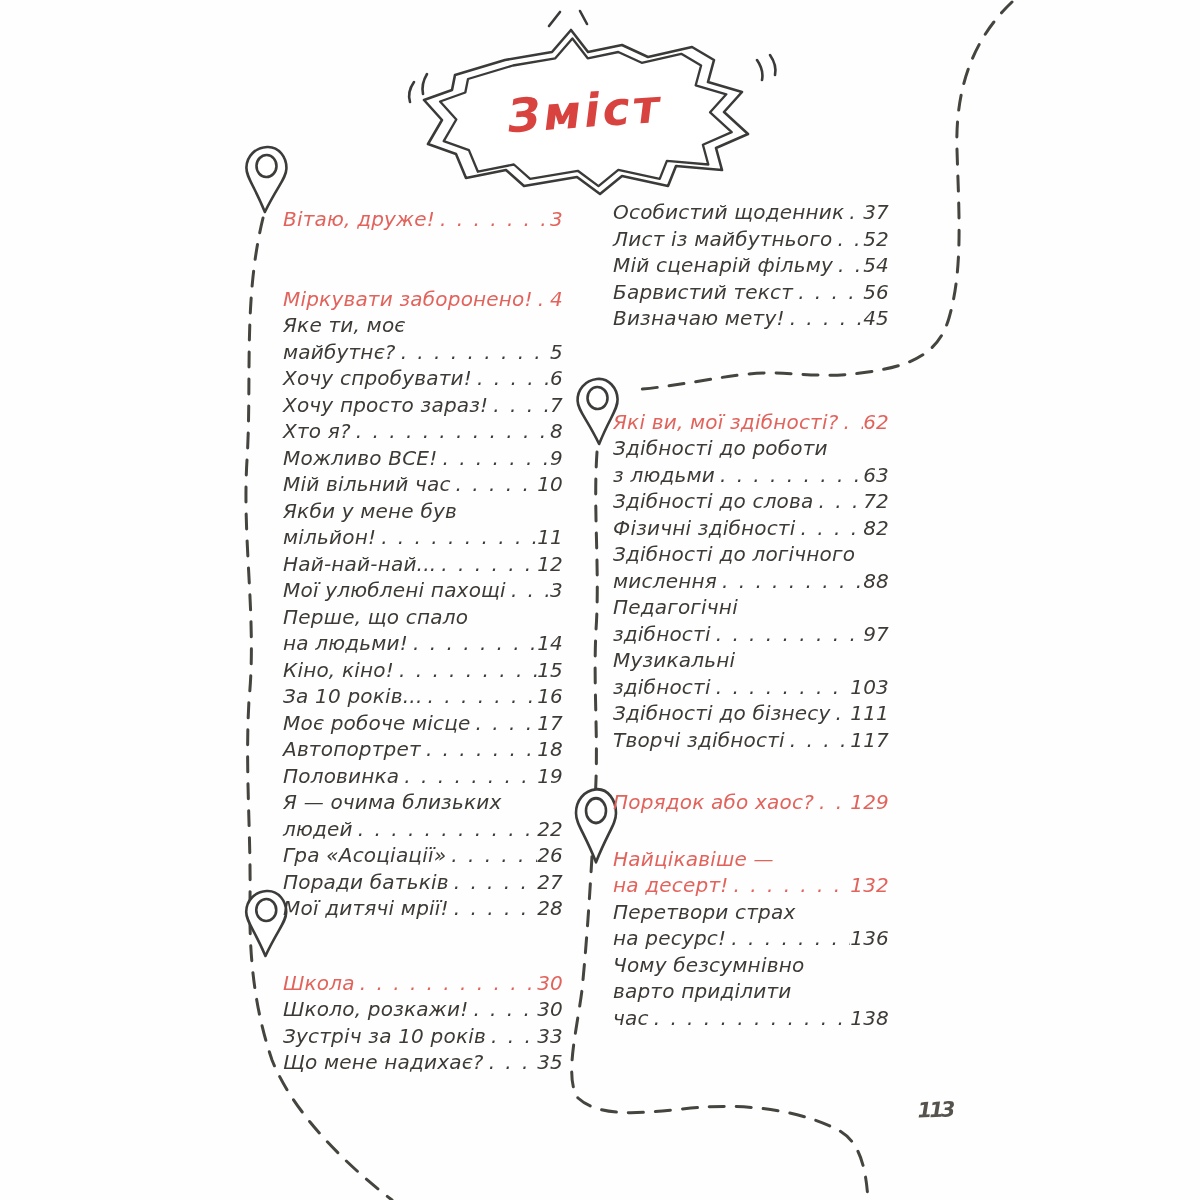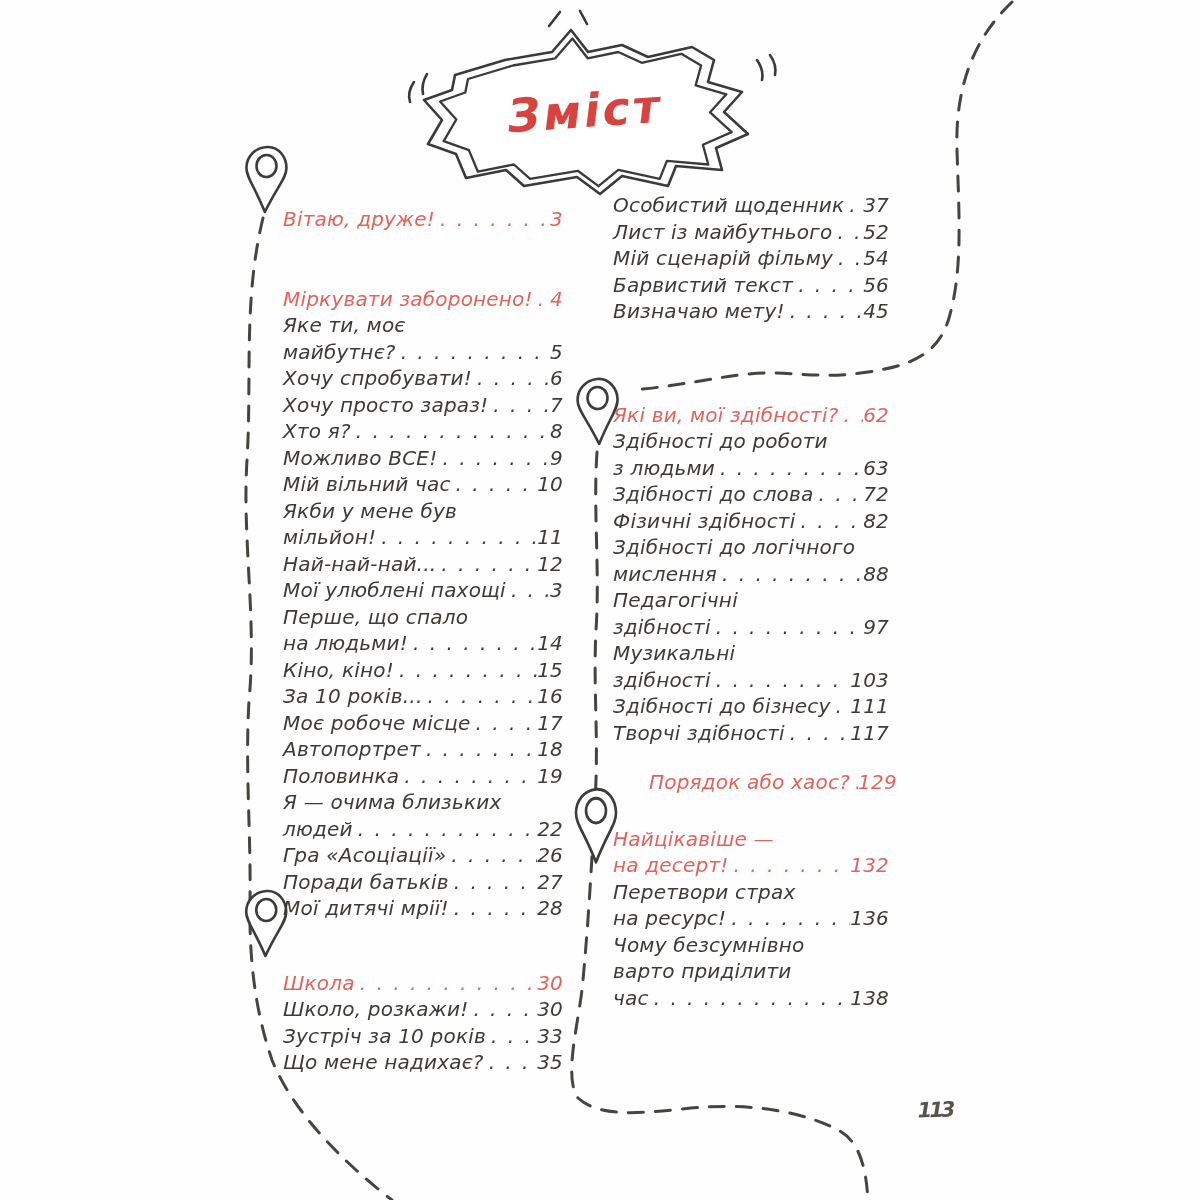--- a/index.html
+++ b/index.html
@@ -29,21 +29,21 @@
     transform:rotate(-4deg);
   }
 
   .col{
     position:absolute;
     font-size:20px;font-style:italic;
     color:var(--ink);
     letter-spacing:0.2px;
   }
   .col-left{left:283px;top:206px;width:280px;}
-  .col-right{left:613px;top:192px;width:276px;}
+  .col-right{left:613px;top:199px;width:276px;}
   .row{
     display:flex;align-items:center;
     height:26.5px;line-height:26.5px;
     white-space:nowrap;
   }
   .row .t{flex:0 0 auto;}
   .row .dots{
     flex:1 1 auto;min-width:0;overflow:hidden;
     white-space:nowrap;letter-spacing:2px;
     padding:0 3px 0 5px;
@@ -332,21 +332,21 @@
       <div class="row">
         <span class="t">Здібності до бізнесу</span>
         <span class="dots">. . . . . . . . . . . . . . . . . . . . . . . . . . . . . . . . . . . . . . . . . . . . . . . . . . . . . . . . . . . . </span>
         <span class="p">111</span>
       </div>
       <div class="row">
         <span class="t">Творчі здібності</span>
         <span class="dots">. . . . . . . . . . . . . . . . . . . . . . . . . . . . . . . . . . . . . . . . . . . . . . . . . . . . . . . . . . . . </span>
         <span class="p">117</span>
       </div>
-      <div class="row red" style="margin-top: 23px; padding-left: 36px;">
+      <div class="row red" style="margin-top: 36px;">
         <span class="t">Порядок або хаос?</span>
         <span class="dots">. . . . . . . . . . . . . . . . . . . . . . . . . . . . . . . . . . . . . . . . . . . . . . . . . . . . . . . . . . . . </span>
         <span class="p">129</span>
       </div>
       <div class="row red" style="margin-top: 30px;">
         <span class="t">Найцікавіше —</span>
       </div>
       <div class="row red">
         <span class="t">на десерт!</span>
         <span class="dots">. . . . . . . . . . . . . . . . . . . . . . . . . . . . . . . . . . . . . . . . . . . . . . . . . . . . . . . . . . . . </span>

